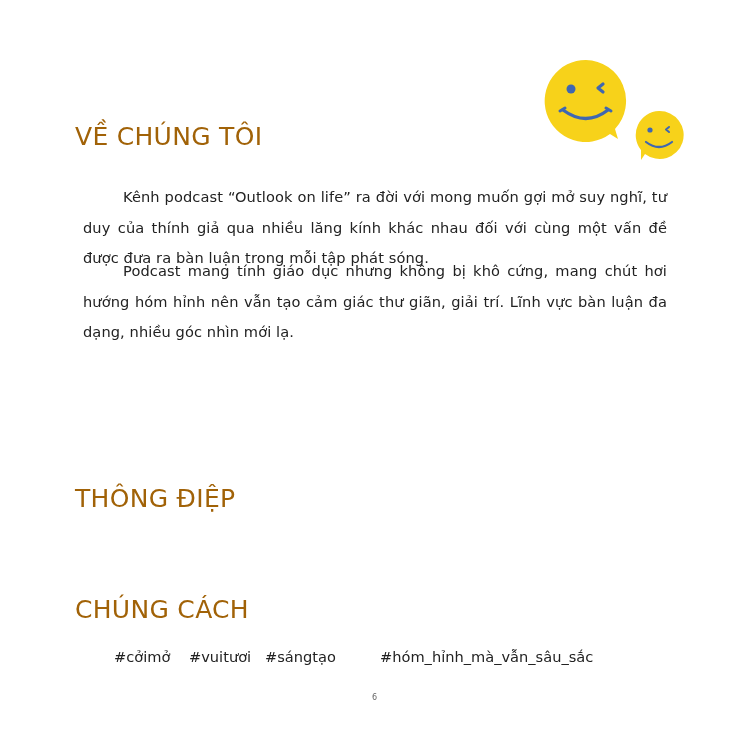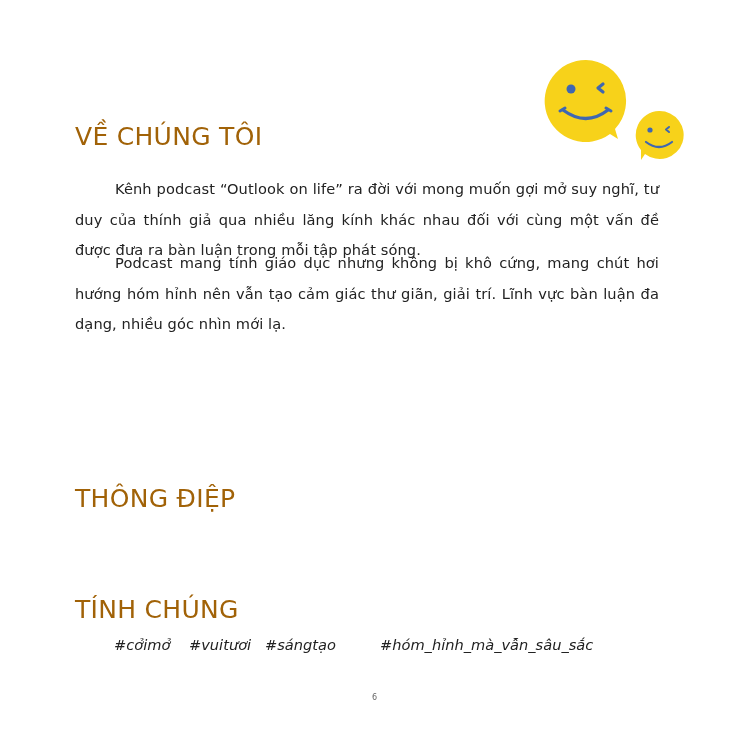--- a/index.html
+++ b/index.html
@@ -7,27 +7,27 @@
     width:749px; height:749px; background:#ffffff; position:relative; overflow:hidden;
     font-family:"DejaVu Sans", sans-serif; color:#1f1f1f;
   }
   .page { position:absolute; left:0; top:0; width:749px; height:749px; }
   .heading {
     position:absolute; left:75px; margin:0;
     font-family:"DejaVu Sans", sans-serif; font-weight:normal;
     font-size:25px; color:#a16207; letter-spacing:0.3px; white-space:nowrap;
   }
   .para {
-    position:absolute; left:75px; width:584px; margin:0;
+    position:absolute; left:75px; width:584px; margin:8px;
     font-size:14.6px; line-height:30.5px; text-align:justify;
     text-indent:40px; color:#222;
     letter-spacing:0.1px;
   }
   .tags { position:absolute; top:636px; left:0; width:749px; height:22px; font-size:14.6px; color:#222; }
-  .tag { position:absolute; top:0; white-space:nowrap;font-style:italic; }
+  .tag { position:absolute; top:12px; white-space:nowrap; }
   .page-number { position:absolute; top:693px; left:0; width:749px; text-align:center; font-size:8px; color:#666; }
   .smiley { position:absolute; }
 </style>
 </head>
 <body>
 
 <div class="page">
 
   <svg class="smiley" style="left:540px;top:56px;" width="160" height="115" viewBox="540 56 160 115">
     <g>
@@ -45,21 +45,21 @@
       <path d="M646,142 q13,10 26,0" stroke="#3f67b1" stroke-width="2.2" fill="none" stroke-linecap="round"></path>
     </g>
   </svg>
 
   <h2 class="heading" style="top:122px;">VỀ CHÚNG TÔI</h2>
   <p class="para" style="top:174px;">Kênh podcast “Outlook on life” ra đời với mong muốn gợi mở suy nghĩ, tư duy của thính giả qua nhiều lăng kính khác nhau đối với cùng một vấn đề được đưa ra bàn luận trong mỗi tập phát sóng.</p>
   <p class="para" style="top:248px;">Podcast mang tính giáo dục nhưng không bị khô cứng, mang chút hơi hướng hóm hỉnh nên vẫn tạo cảm giác thư giãn, giải trí. Lĩnh vực bàn luận đa dạng, nhiều góc nhìn mới lạ.</p>
 
   <h2 class="heading" style="top:484px;">THÔNG ĐIỆP</h2>
 
-  <h2 class="heading" style="top:595px;">TÍNH CHÚNG</h2>
+  <h2 class="heading" style="top:595px;">CHÚNG CÁCH</h2>
   <div class="tags">
     <span class="tag" style="left:114px;">#cởimở</span>
     <span class="tag" style="left:189px;">#vuitươi</span>
     <span class="tag" style="left:265px;">#sángtạo</span>
     <span class="tag" style="left:380px;text-align:center;">#hóm_hỉnh_mà_vẫn_sâu_sắc</span>
   </div>
 
   <div class="page-number">6</div>
 </div>
 

